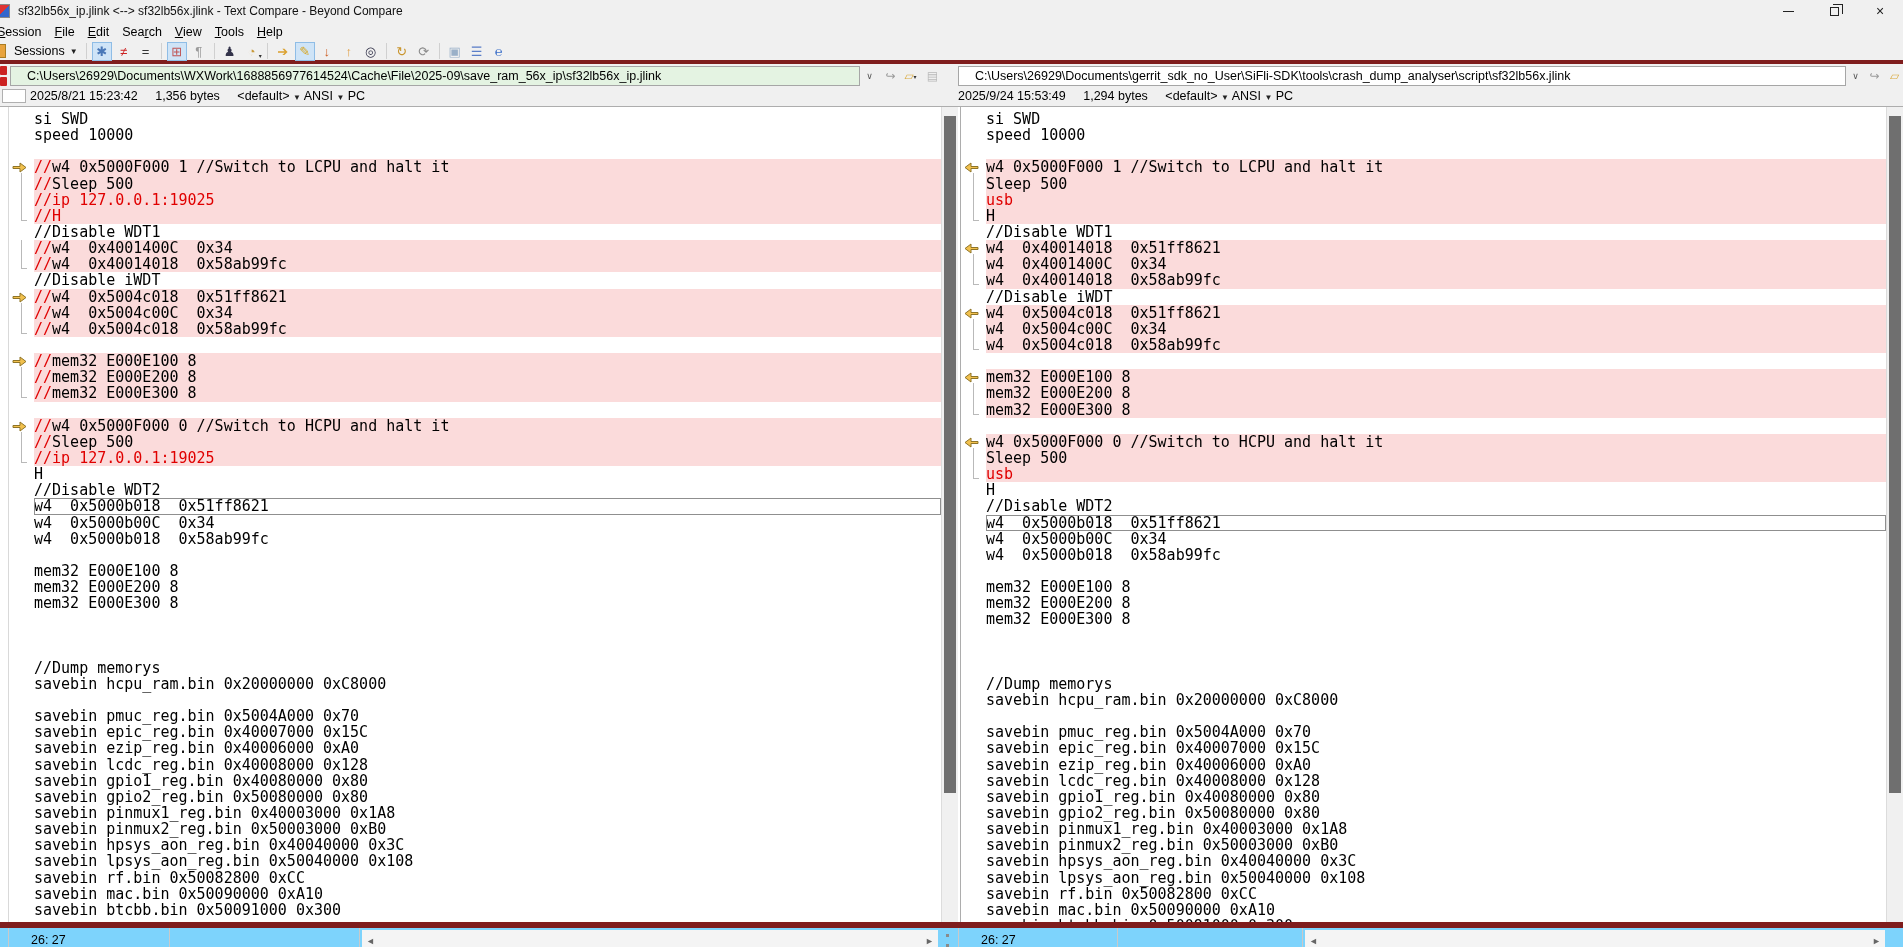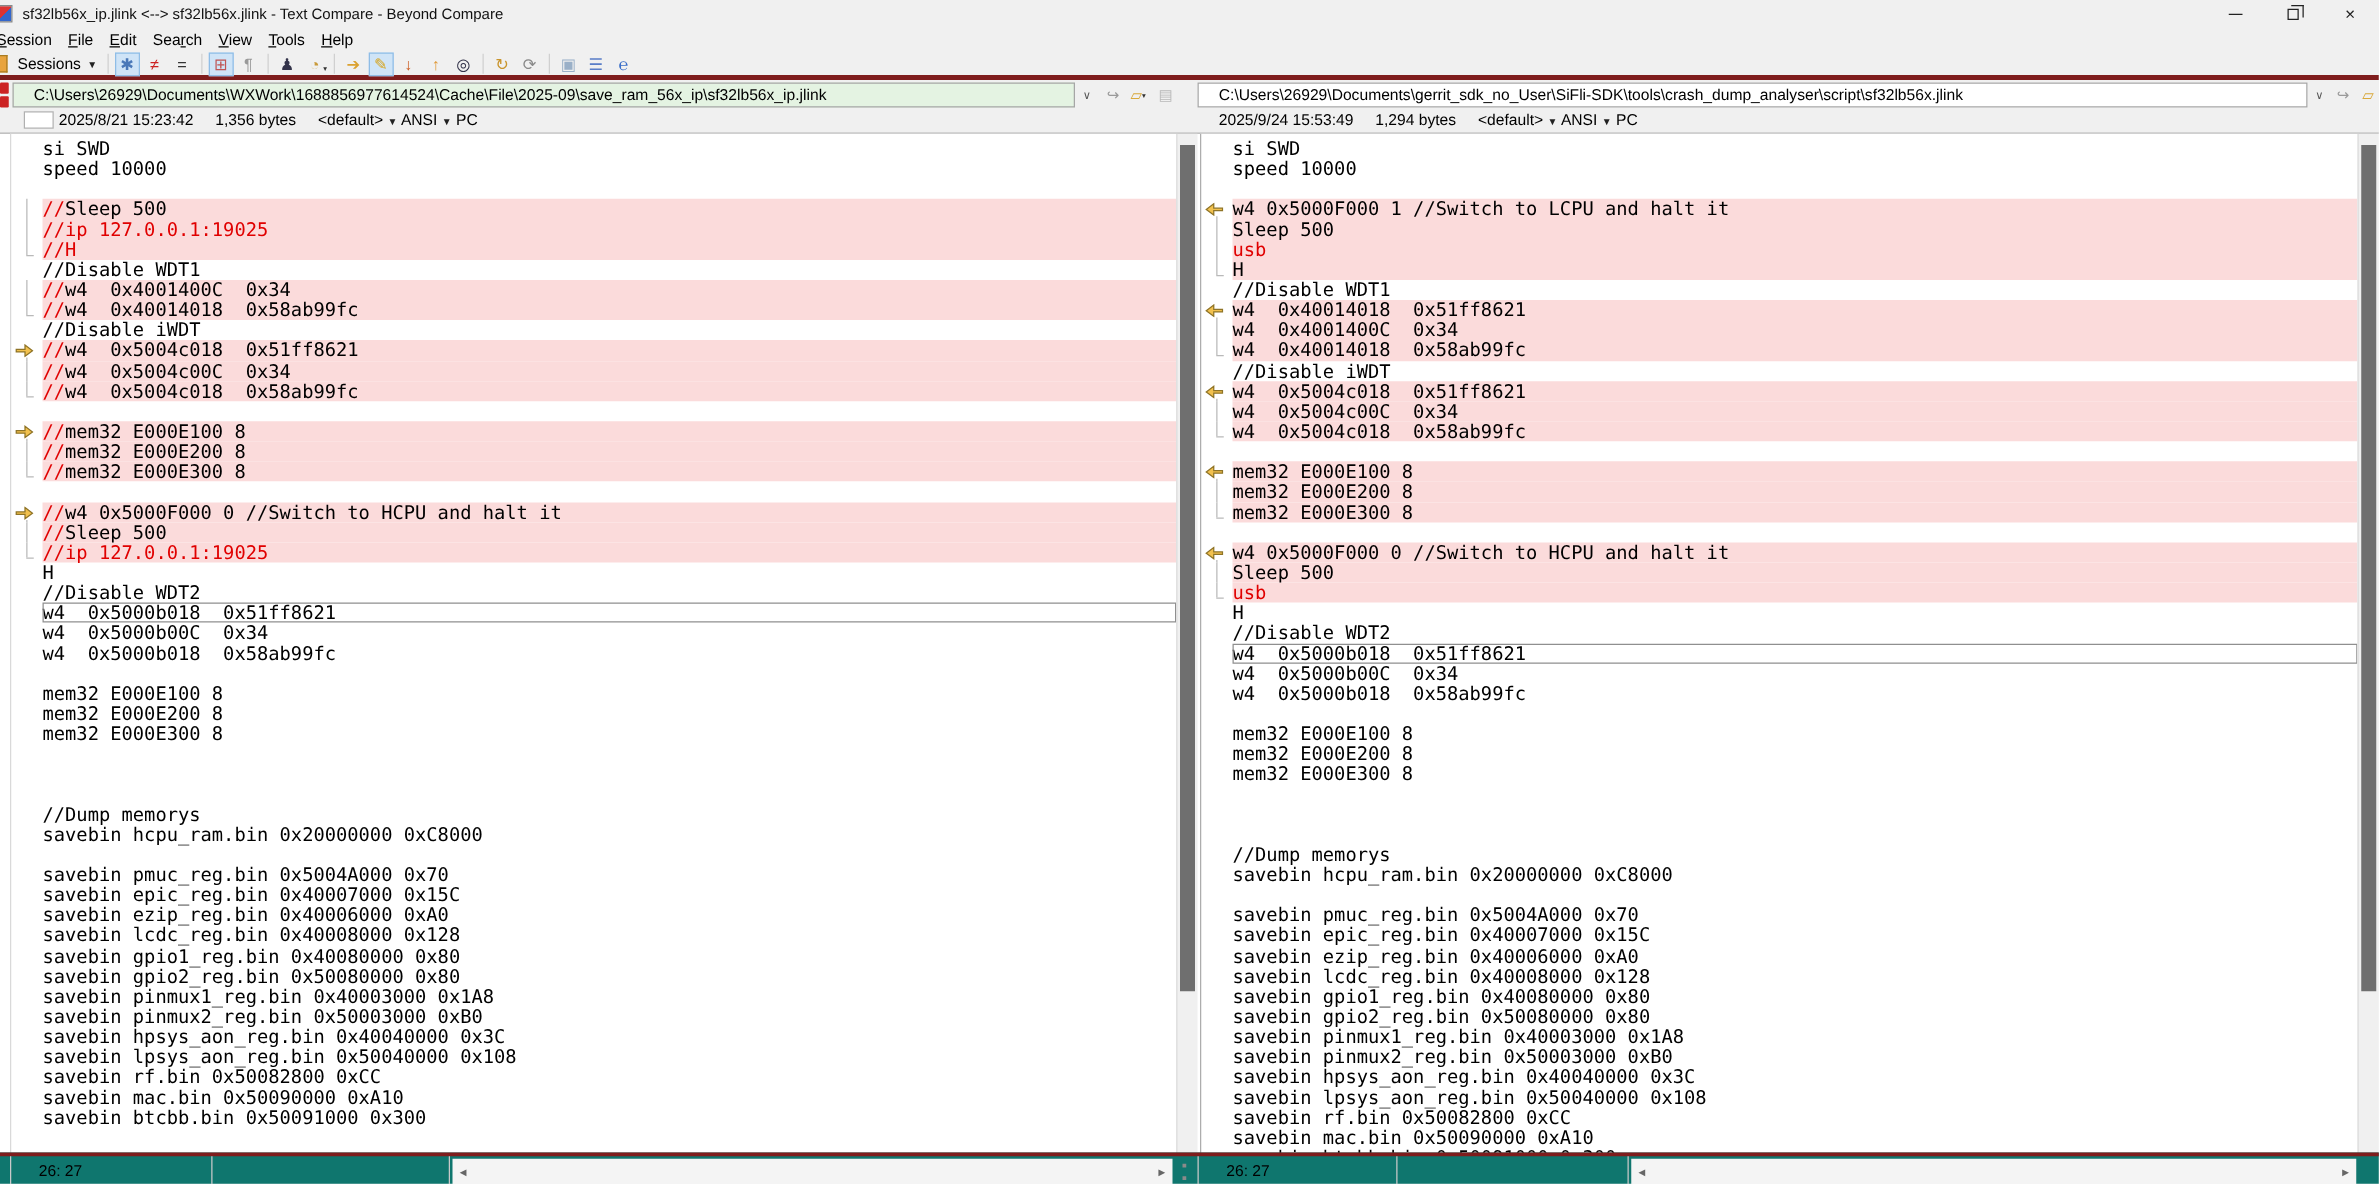--- a/index.html
+++ b/index.html
@@ -48,21 +48,21 @@
     font-size:12.5px; line-height:18px; padding:0 16px; white-space:nowrap; overflow:hidden; }
   #left-path { left:10px; width:850px; background:#e4f3e2; }
   #right-path { left:958px; width:888px; background:#ffffff; }
   .combo-btn { position:absolute; top:2px; width:17px; height:20px; display:flex; align-items:center;
     justify-content:center; font-size:9px; color:#555; }
   #left-combo { left:861px; }  #right-combo { left:1847px; }
   .mini-icn { position:absolute; top:4px; width:17px; height:16px; display:flex; align-items:center;
     justify-content:center; font-size:12px; }
 
   
-  #inforow { position:absolute; left:17px; top:88px; width:1514px; height:18px; font-size:12.5px; }
+  #inforow { position:absolute; left:0; top:88px; width:1514px; height:18px; font-size:12.5px; }
   #thumb-box { position:absolute; left:2px; top:1px; width:24px; height:14px;
     background:#fff; border:1px solid #b0b0b0; }
   .file-info { position:absolute; top:1px; white-space:nowrap; }
   #left-info { left:30px; } #right-info { left:958px; }
   .file-info .gap { display:inline-block; width:14px; }
   .dd { font-size:8px; color:#222; }
 
   
   #content { position:absolute; left:0; top:106px; width:1903px; height:816px;
     border-top:1px solid #adadad; background:#fff; }
@@ -82,21 +82,21 @@
   .row.cur .t { outline:1px solid #8f8f8f; outline-offset:-1px; }
   .red { color:#e00000; }
 
   .vscroll { position:absolute; top:0; width:17px; height:816px; background:#f0f0f0;
     border-left:1px solid #dcdcdc; }
   #left-vscroll { left:941px; } #right-vscroll { left:1886px; }
   .vthumb { position:absolute; left:2px; width:12px; top:9px; height:677px; background:#6f6f6f; }
 
   
   #statusbar { position:absolute; left:0; top:922px; width:1903px; height:25px;
-    background:#0f766e; border-top:3px solid #7f1d1d; font-size:12.5px; }
+    background:#7dd3fc; border-top:6px solid #7f1d1d; font-size:12.5px; }
   .st-cell { position:absolute; top:0; height:25px; line-height:24px; padding-left:22px;
     border-right:1px solid #c9c9c9; white-space:nowrap; }
   #st-l1 { left:8px; width:162px; border-left:1px solid #c9c9c9; }
   #st-l2 { left:170px; width:190px; padding:0; }
   #st-r1 { left:958px; width:160px; border-left:1px solid #c9c9c9; }
   #st-r2 { left:1118px; width:185px; padding:0; }
   .hscroll { position:absolute; top:2px; height:21px; background:#f4f4f4; }
   #left-hscroll { left:362px; width:576px; }
   #right-hscroll { left:1305px; width:580px; }
   .hs-arrow { position:absolute; top:0; width:17px; height:21px; display:flex;
@@ -210,20 +210,28 @@
       </div>
       <div class="row">
         <div class="g"></div>
         <div class="t"><span>speed 10000</span></div>
       </div>
       <div class="row">
         <div class="g"></div>
         <div class="t"></div>
       </div>
       <div class="row">
+        <div class="g g-a">
+          <svg width="15" height="11" viewBox="0 0 15 11">
+            <path d="M1 4.5 H8 V1 L14 5.5 8 10 V6.5 H1 Z" fill="#f2c14e" stroke="#8f7427" stroke-width="1"></path>
+          </svg>
+        </div>
+        <div class="t d"><span class="red">//</span><span>w4 0x5000F000 1 //Switch to LCPU and halt it</span></div>
+      </div>
+      <div class="row">
         <div class="g g-l"></div>
         <div class="t d"><span class="red">//</span><span>Sleep 500</span></div>
       </div>
       <div class="row">
         <div class="g g-l"></div>
         <div class="t d"><span class="red">//ip 127.0.0.1:19025</span></div>
       </div>
       <div class="row">
         <div class="g g-e"></div>
         <div class="t d"><span class="red">//H</span></div>

